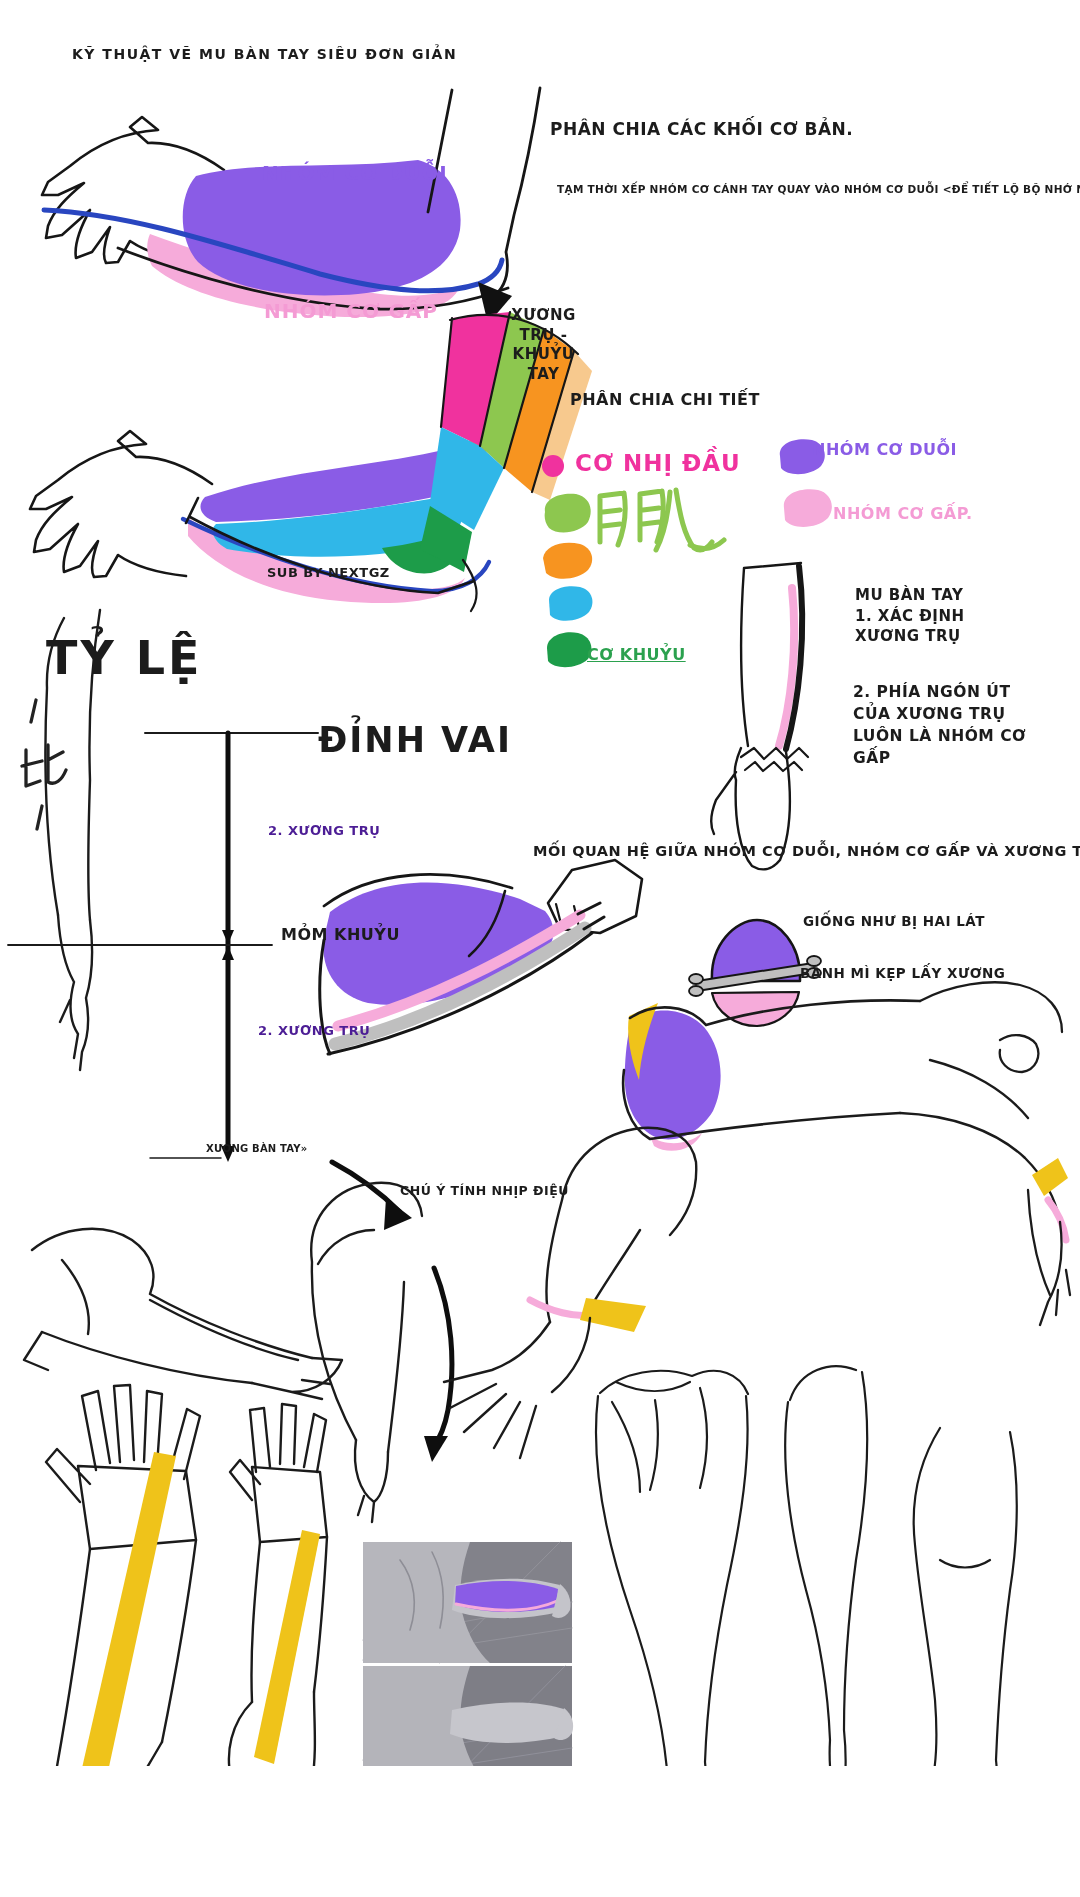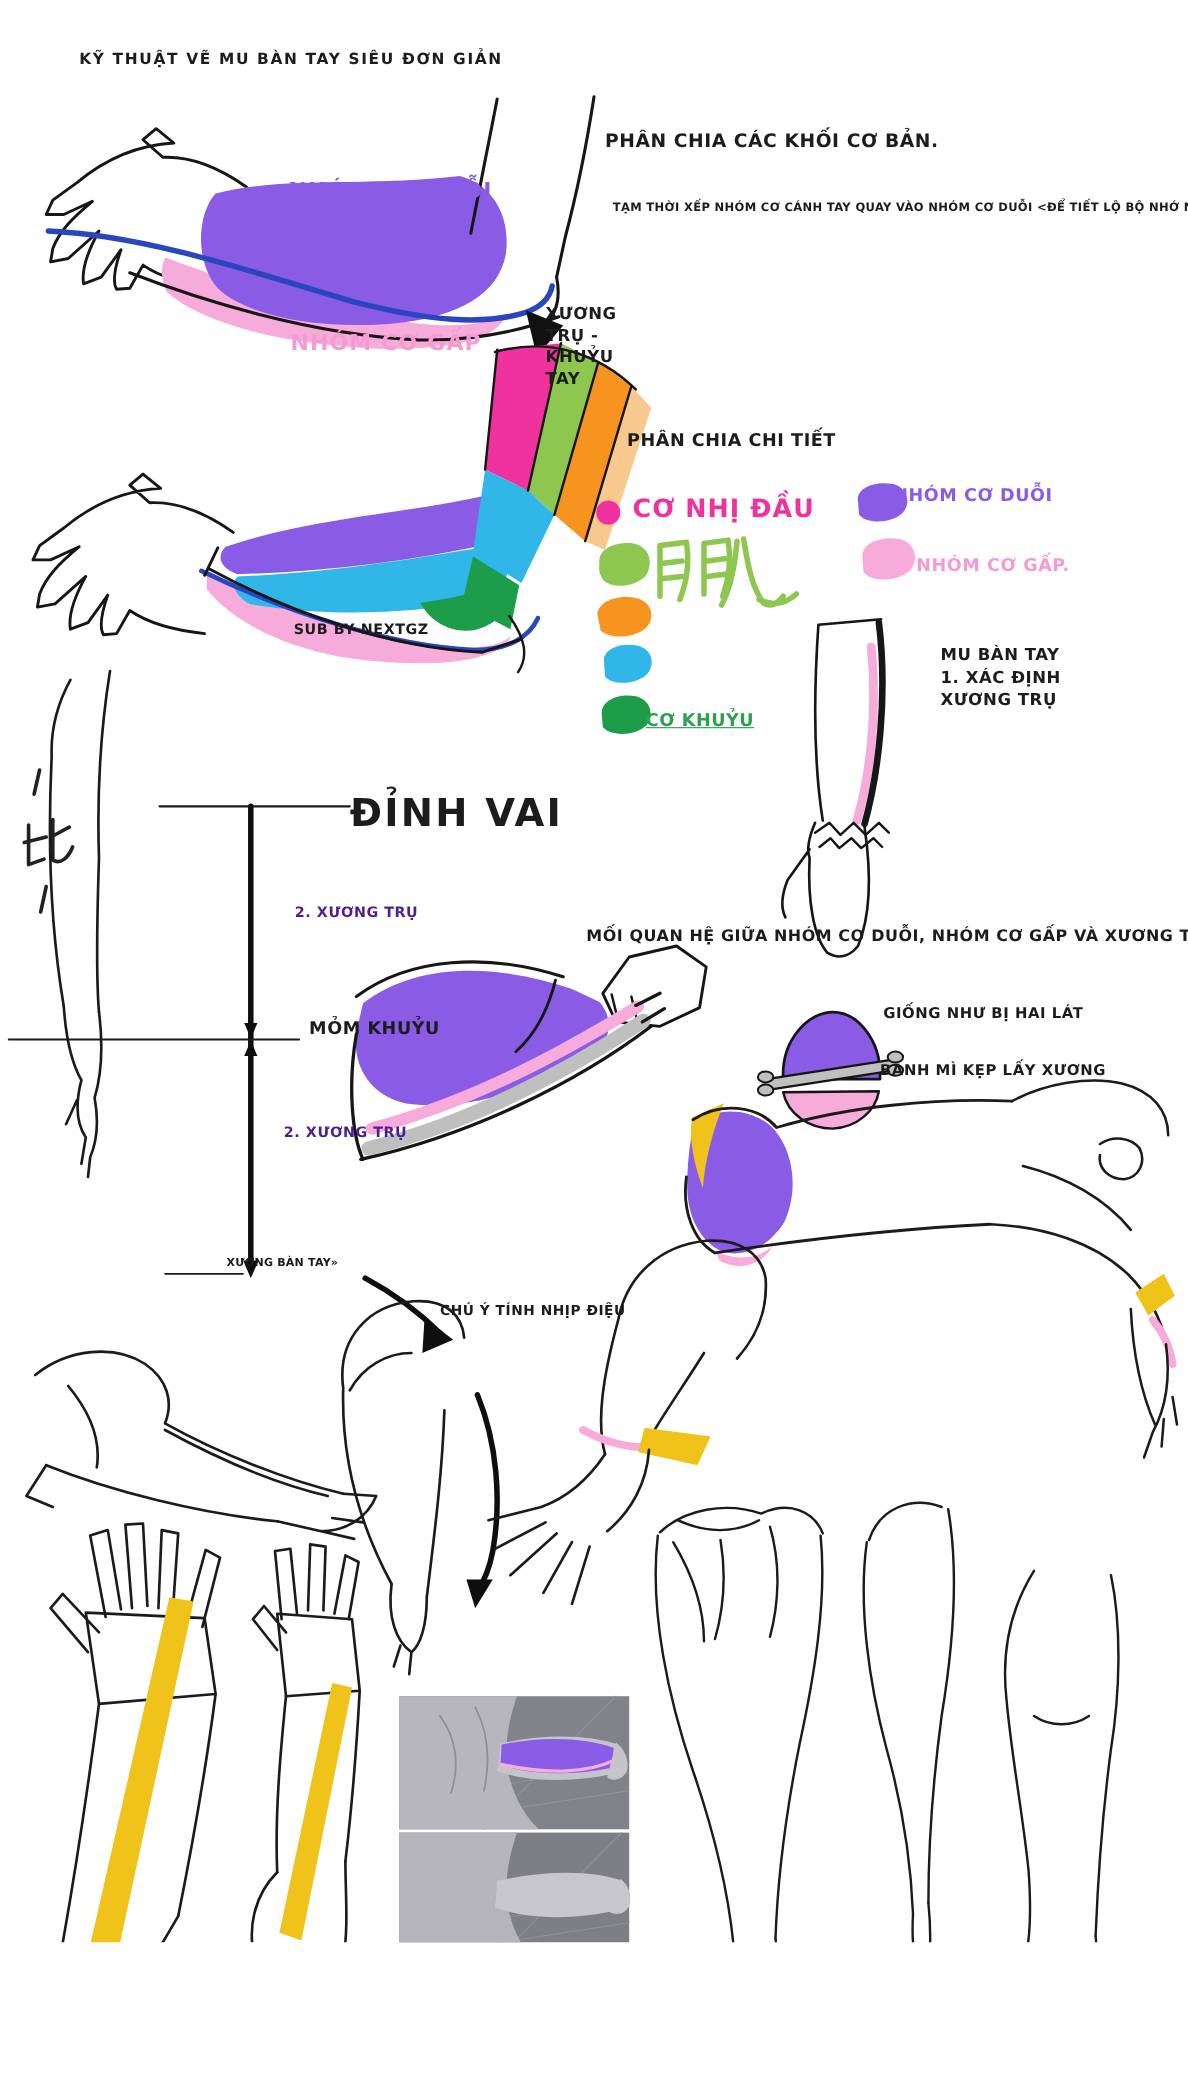--- a/index.html
+++ b/index.html
@@ -11,21 +11,21 @@
   .t-h1{font-size:17px;}
   .t-note{font-size:10.5px;letter-spacing:.3px;}
   .t-big20{font-size:20px;letter-spacing:1px;}
   .c-purple{color:#8A5CE6}
   .c-pinktext{color:#F49BD4}
   .c-magenta{color:#F0329E}
   .c-sage{color:#7FAC7E}
   .c-green{color:#2BA14E}
   .c-gray{color:#4c1d95}
   .blocklines div{white-space:nowrap;}
-  .t-center{text-align:left;}
+  .t-center{text-align:center;margin-top:30px;}
   .t-huge{font-size:46px;letter-spacing:3px;}
   .t-big34{font-size:35px;letter-spacing:2px;}
   .t-leg23{font-size:23px;letter-spacing:1px;}
   .t-leg16{font-size:16px;letter-spacing:.5px;}
   .t-s13{font-size:13px;}
   .t-s12{font-size:12.5px;}
   .t-s10{font-size:10px;letter-spacing:.2px;}
   .t-s15{font-size:15px;}
   .t-s16{font-size:16px;}
 </style>
@@ -241,21 +241,28 @@
 <div class="lbl t-leg23 c-magenta" style="left:575px;top:450px;">CƠ NHỊ ĐẦU</div>
 <div class="lbl t-leg16 c-green" style="left:587px;top:646px;text-decoration:underline;">CƠ KHUỶU</div>
 <div class="lbl t-leg16 c-purple" style="left:812px;top:441px;">NHÓM CƠ DUỖI</div>
 <div class="lbl t-leg16 c-pinktext" style="left:833px;top:505px;">NHÓM CƠ GẤP.</div>
 
 <div class="lbl t-s15 blocklines" style="left:855px;top:585px;line-height:20.5px;">
   <div>MU BÀN TAY</div>
   <div>1. XÁC ĐỊNH</div>
   <div>XƯƠNG TRỤ</div>
 </div>
-
+<div class="lbl blocklines" style="left:853px;top:681px;font-size:15.5px;line-height:22px;">
+  <div>2. PHÍA NGÓN ÚT</div>
+  <div>CỦA XƯƠNG TRỤ</div>
+  <div>LUÔN LÀ NHÓM CƠ</div>
+  <div>GẤP</div>
+</div>
+
+<div class="lbl t-huge" style="left:46px;top:632px;">TỶ LỆ</div>
 <div class="lbl t-big34" style="left:318px;top:720px;">ĐỈNH VAI</div>
 <div class="lbl t-s13 c-gray" style="left:268px;top:824px;">2. XƯƠNG TRỤ</div>
 <div class="lbl t-s16" style="left:281px;top:926px;">MỎM KHUỶU</div>
 <div class="lbl t-s13 c-gray" style="left:258px;top:1024px;">2. XƯƠNG TRỤ</div>
 <div class="lbl t-s10" style="left:206px;top:1143px;">XƯƠNG BÀN TAY»</div>
 
 <div class="lbl" style="left:533px;top:843px;font-size:14.5px;">MỐI QUAN HỆ GIỮA NHÓM CƠ DUỖI, NHÓM CƠ GẤP VÀ XƯƠNG TRỤ</div>
 <div class="lbl" style="left:803px;top:914px;font-size:13.5px;">GIỐNG NHƯ BỊ HAI LÁT</div>
 <div class="lbl" style="left:800px;top:966px;font-size:13.5px;">BÁNH MÌ KẸP LẤY XƯƠNG</div>
 <div class="lbl t-s12" style="left:400px;top:1184px;">CHÚ Ý TÍNH NHỊP ĐIỆU</div>

